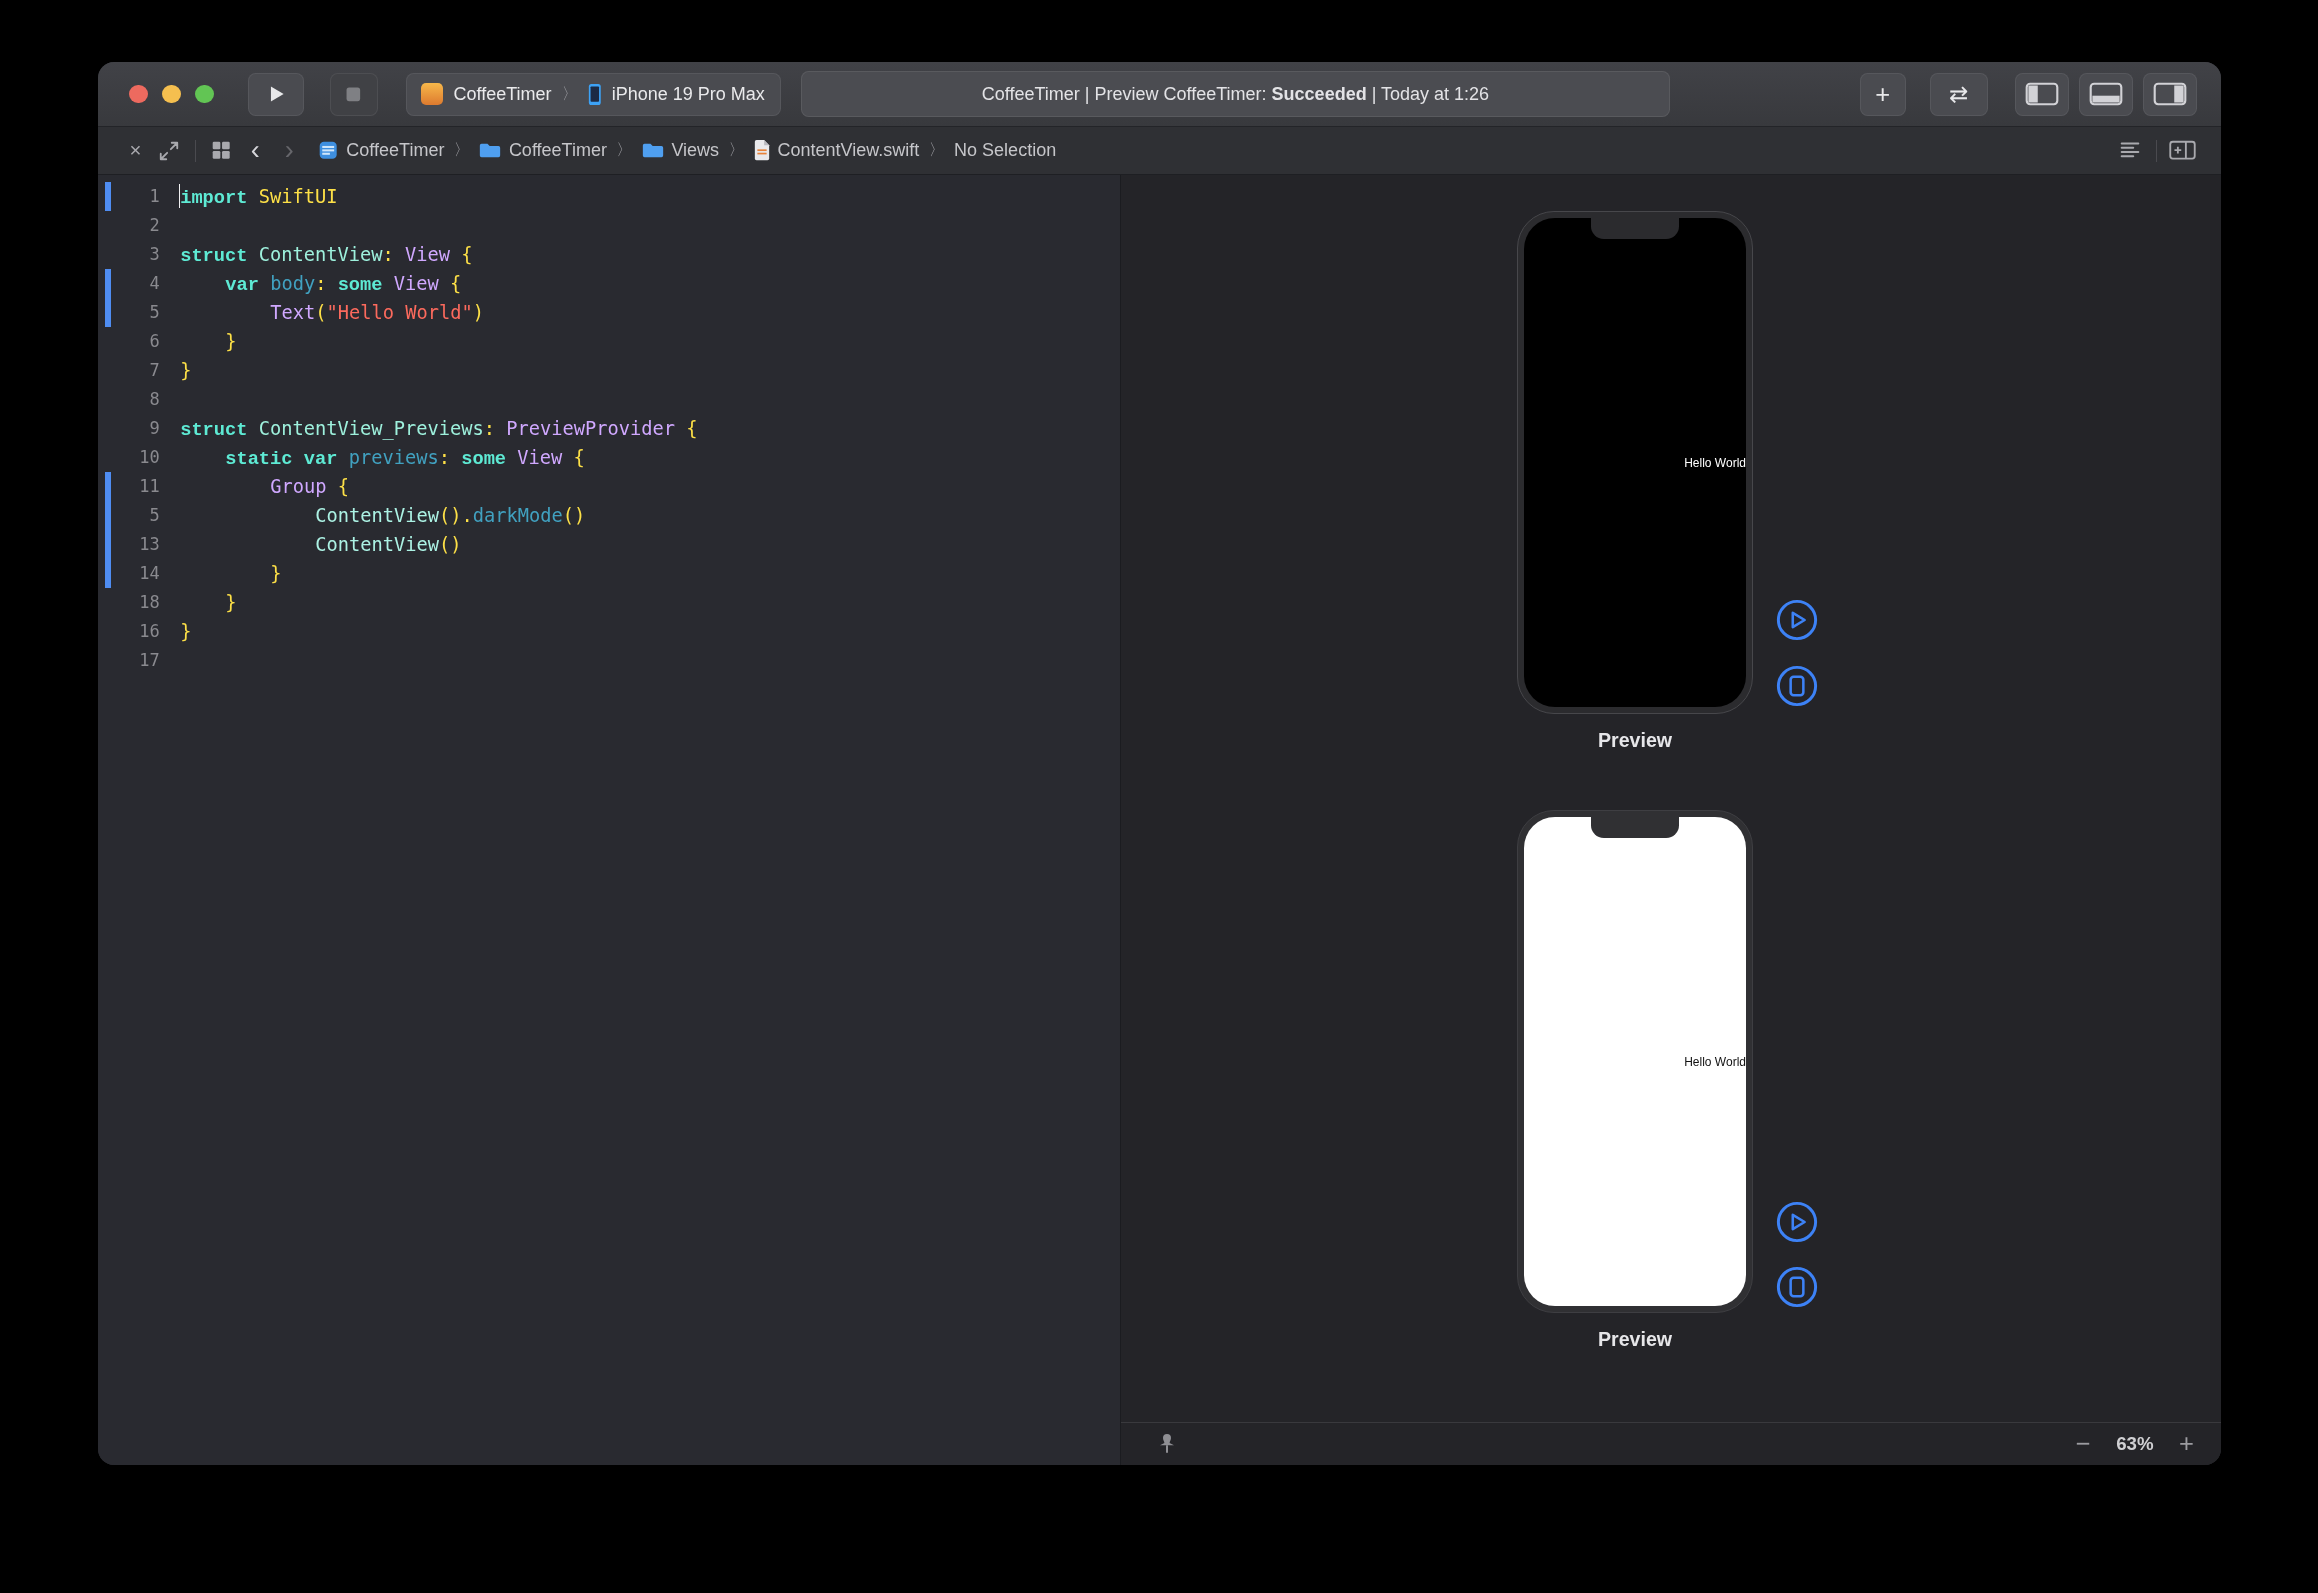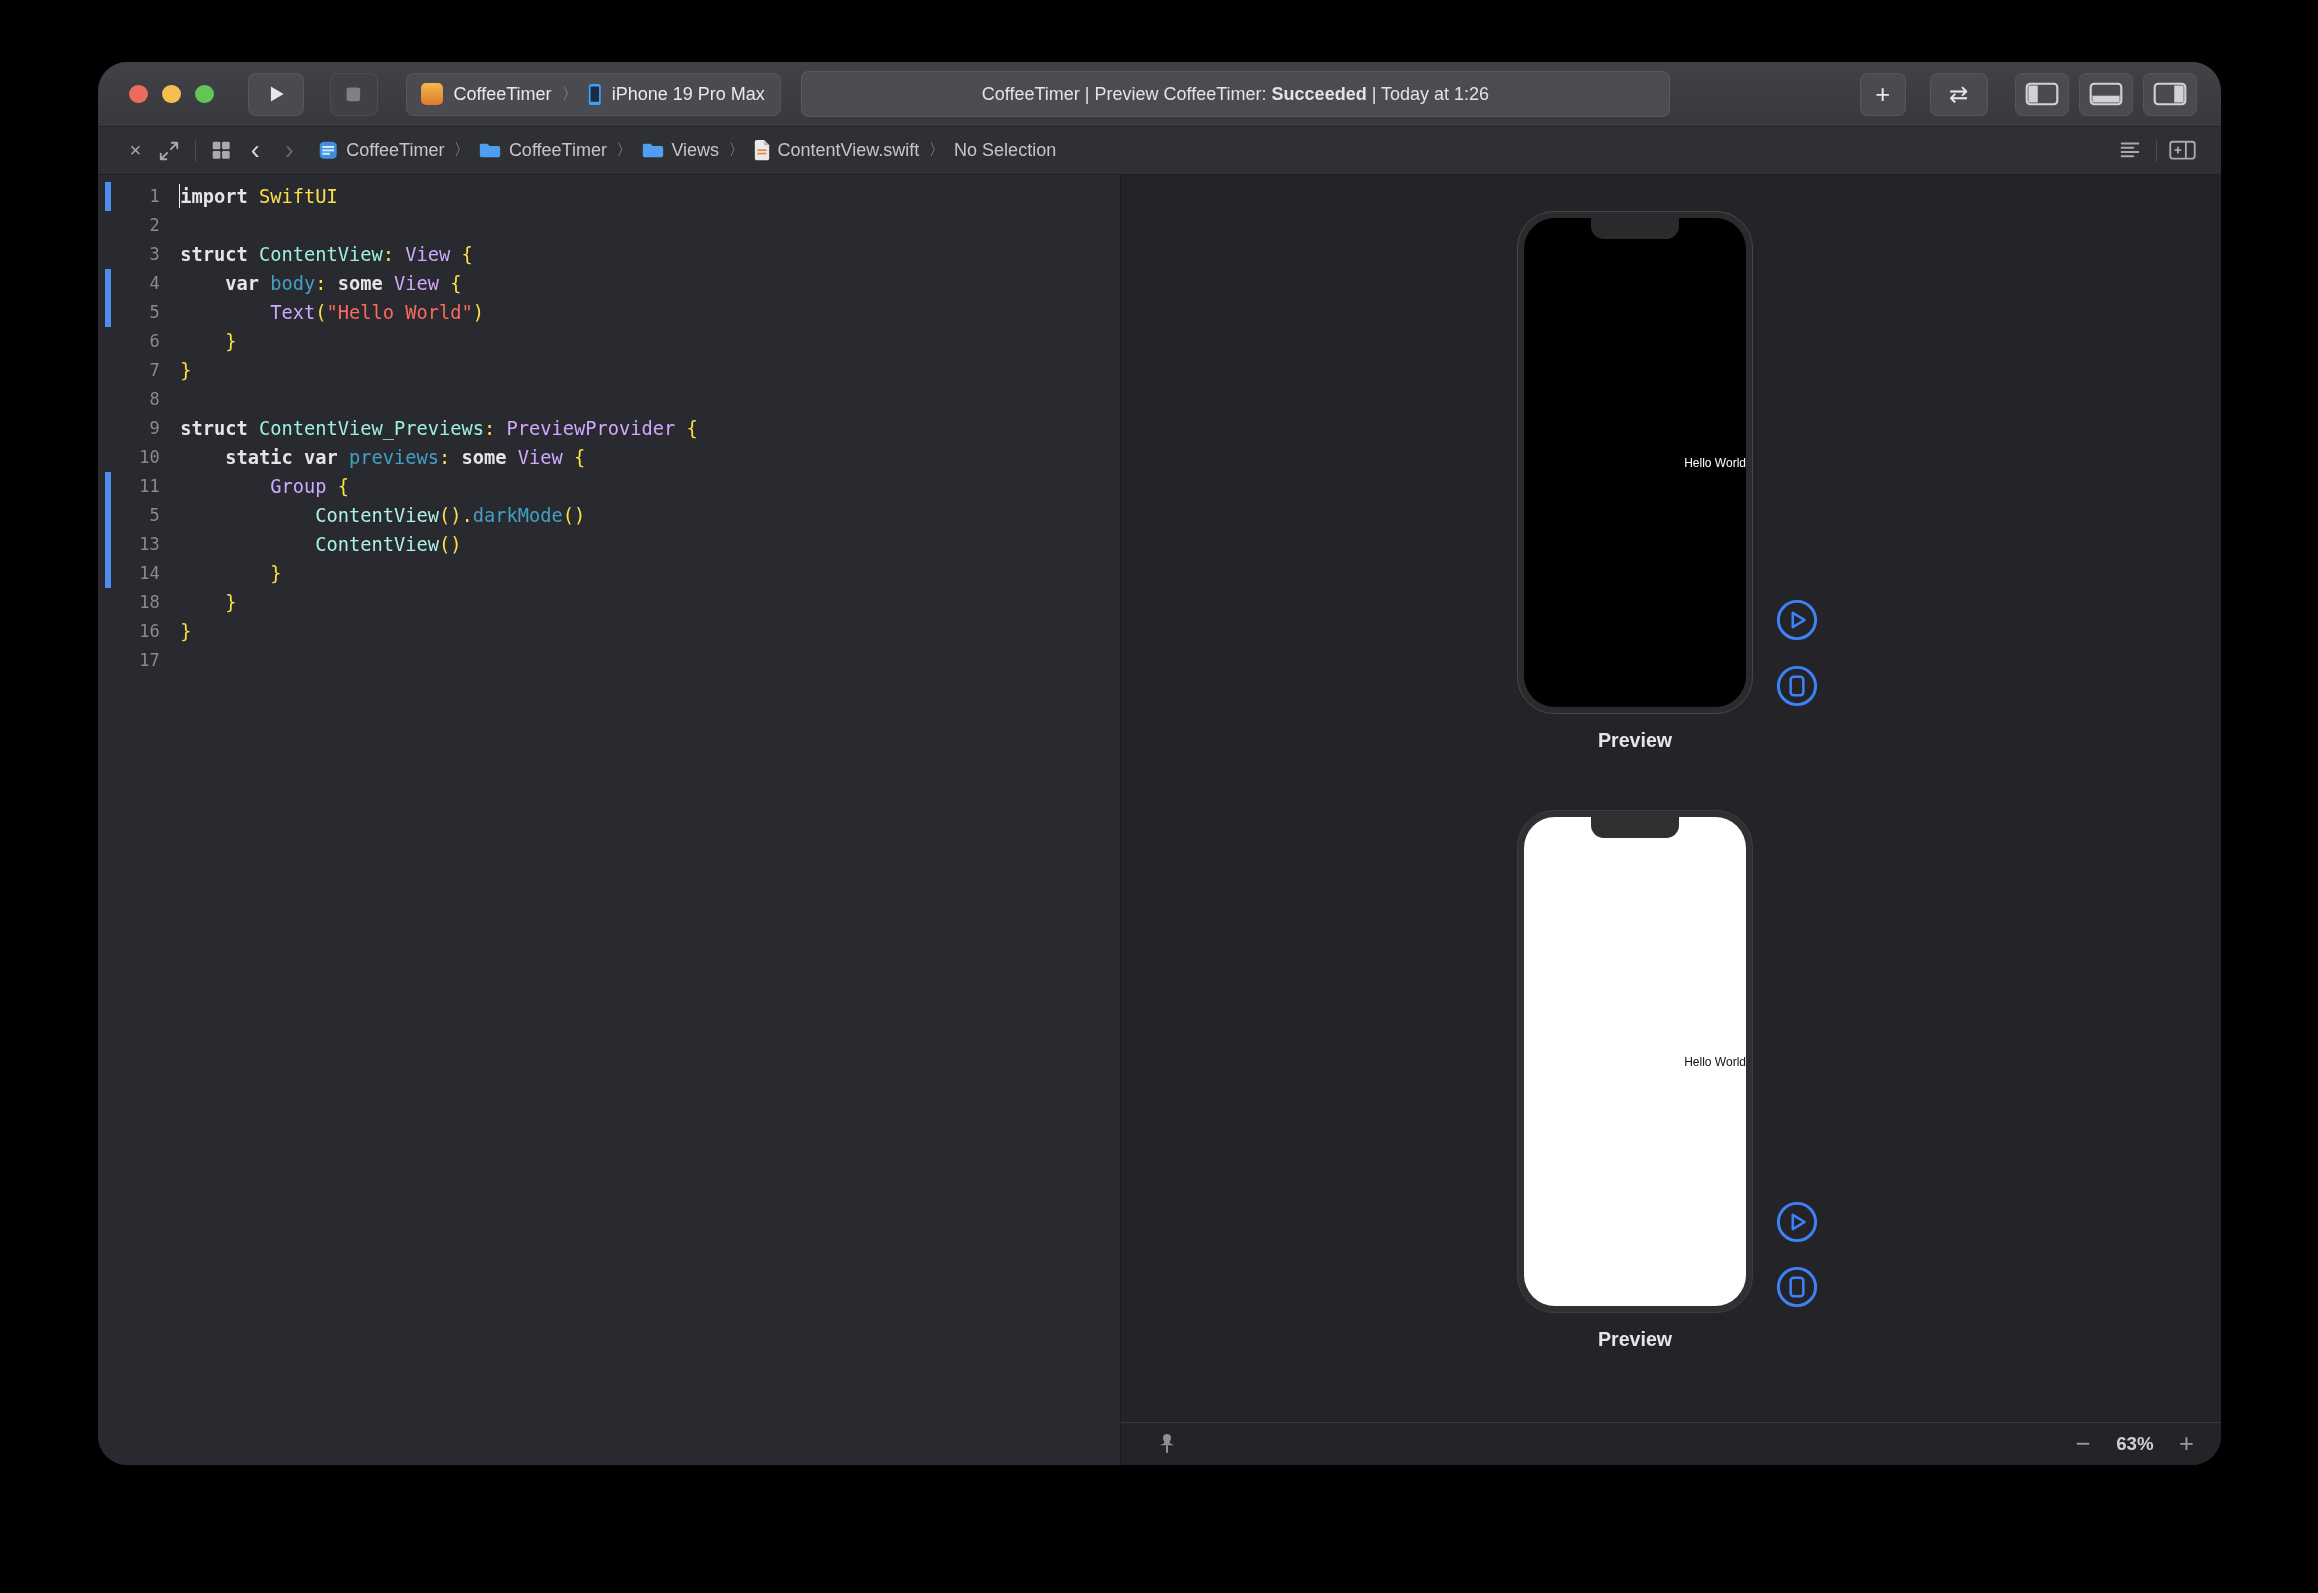--- a/index.html
+++ b/index.html
@@ -1,20 +1,20 @@
 <!DOCTYPE html>
 <html style="font-size:13.6px"><head>
 <meta charset="utf-8">
 <style>
   * { margin:0; padding:0; box-sizing:border-box; }
   html,body { width:2319px; height:1594px; background:#000; overflow:hidden;
               font-family:"Liberation Sans", sans-serif; }
 
   .window { position:absolute; left:98px; top:62px; width:2123px; height:1403px;
-            border-radius:29px; overflow:hidden; background:#292a30;
+            border-radius:16px; overflow:hidden; background:#292a30;
             box-shadow:0 34px 102px rgba(0,0,0,.85); }
 
   
   .toolbar { height:65px; background:linear-gradient(#414247,#38393d);
              border-bottom:0.9px solid #232428; display:flex; align-items:center;
              padding:0 24px 0 31px; }
   .traffic { display:flex; gap:14.5px; margin-right:17px; }
   .light { width:18.7px; height:18.7px; border-radius:50%; }
   .light.red { background:#ed6a5f; } .light.yellow { background:#f5bf4f; } .light.green { background:#62c554; }
   .tb-btn { height:43px; border:0.9px solid rgba(255,255,255,.07); border-radius:7.7px;
@@ -56,21 +56,21 @@
   
   .editor { width:1023px; background:#292a30; border-right:0.9px solid #1b1c20;
             padding-top:6.8px; overflow:hidden;
             font-family:"DejaVu Sans Mono", monospace; font-size:18.7px; }
   .code-line { height:29px; line-height:29px; display:flex; white-space:pre; }
   .change-bar { width:6px; margin-left:6.8px; flex:none; }
   .change-bar.changed { background:#4f8df2; }
   .line-number { width:49px; text-align:right; color:#8a8a8f; font-size:17px; flex:none; }
   .code-text { margin-left:20.4px; position:relative; }
   .caret { position:absolute; left:-1.7px; top:2.6px; width:1.7px; height:24px; background:#f0f0f2; }
-  .tok-k  { color:#e5e5e5; font-weight:bold; }
+  .tok-k  { color:#5eead4; font-weight:bold;font-family:Liberation Mono, monospace; }
   .tok-ty { color:#d0a8ff; }
   .tok-td { color:#9ef1dd; }
   .tok-pr { color:#acf2e4; }
   .tok-m  { color:#41a1c0; }
   .tok-s  { color:#fc6a5d; }
   .tok-pl { color:#fde047; }
 
   
   .canvas { flex:1; background:#242428; position:relative; }
   .phone { position:absolute; width:236px; height:503px; border-radius:37px; padding:6px; }

